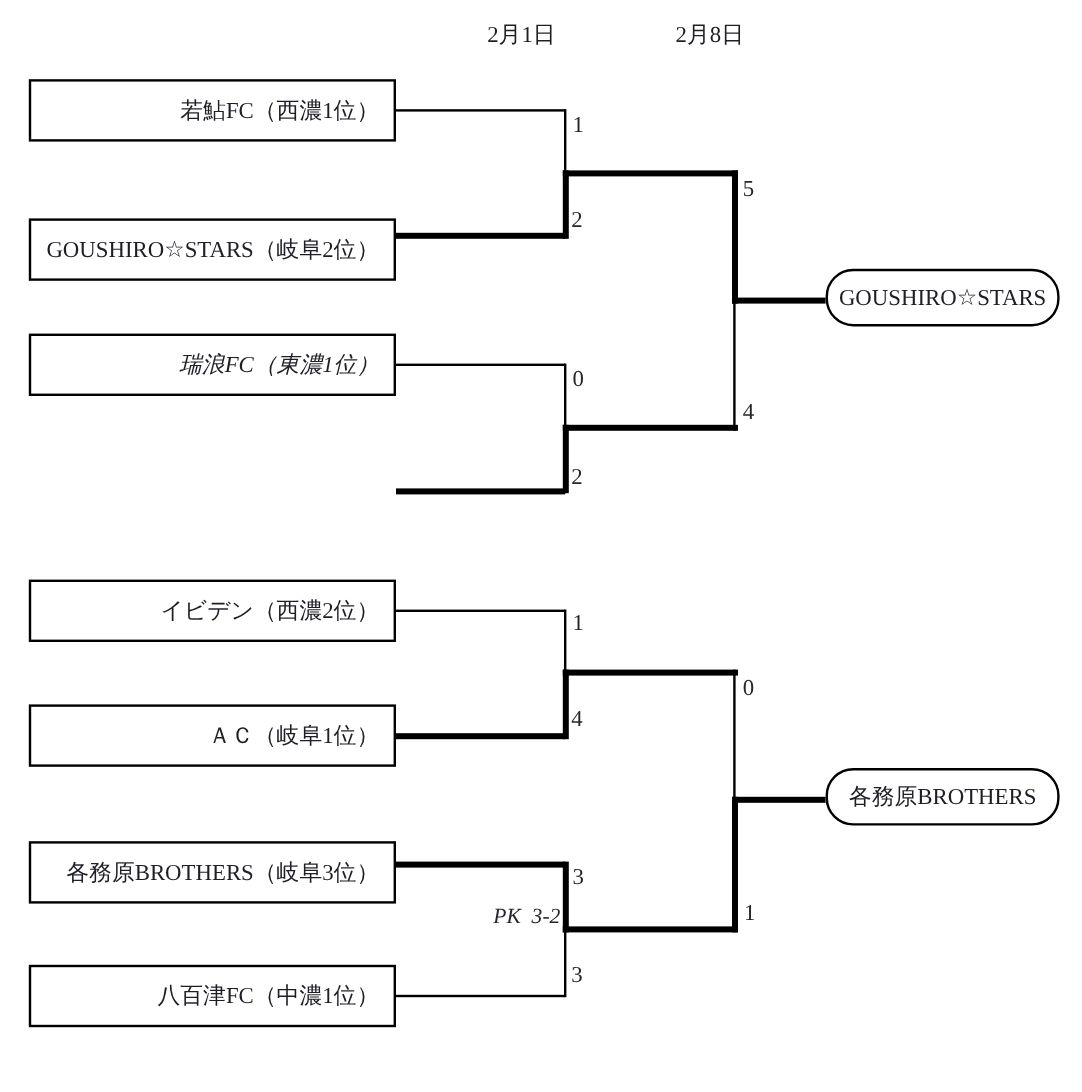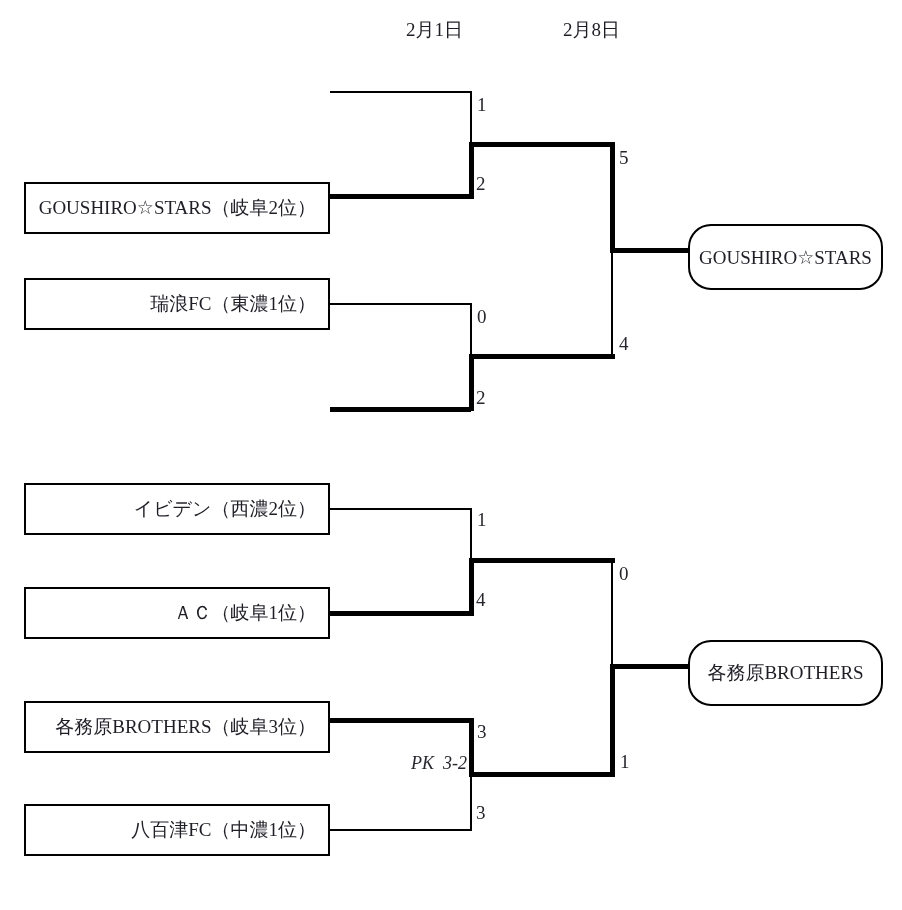--- a/index.html
+++ b/index.html
@@ -8,41 +8,44 @@
     font-family:"Liberation Serif","DejaVu Serif",serif; color:#1e1e26;
     overflow:hidden;
   }
   .box {
     position:absolute; left:24px; width:306px; height:52px;
     border:2px solid #000; box-sizing:border-box; background:#fff;
     display:flex; align-items:center; justify-content:flex-end;
     padding-right:12px; font-size:19px; white-space:nowrap;
   }
   .champ {
-    left:688px; width:195px; height:66px;
+    left:688px; width:195px; height:48px;
     justify-content:center; padding-right:0;border-radius:23px;
   }
   .ln { position:absolute; background:#000; }
   .score { position:absolute; font-size:19px; line-height:20px; color:#26262e; }
   .date  { position:absolute; font-size:19px; line-height:21px; color:#1e1e26; }
   .note  { position:absolute; font-size:18px; line-height:20px; color:#26262e;
            white-space:pre; text-align:right; }
 </style>
 </head>
 <body>
 
 <div class="stage">
 
   <div class="date" style="left:406px; top:19px;">2月1日</div>
   <div class="date" style="left:563px; top:19px;">2月8日</div>
 
+  <div class="box" style="top:66px;">
+      <span>若鮎FC（西濃1位）</span>
+    </div>
   <div class="box" style="top:182px;">
       <span>GOUSHIRO☆STARS（岐阜2位）</span>
     </div>
-  <div class="box" style="top:278px;">
+  <div class="box" style="top:278px;font-style:italic;">
       <span>瑞浪FC（東濃1位）</span>
     </div>
 
   <div class="box" style="top:483px;">
       <span>イビデン（西濃2位）</span>
     </div>
   <div class="box" style="top:587px;">
       <span>ＡＣ（岐阜1位）</span>
     </div>
   <div class="box" style="top:685px;margin-top:16px;">

